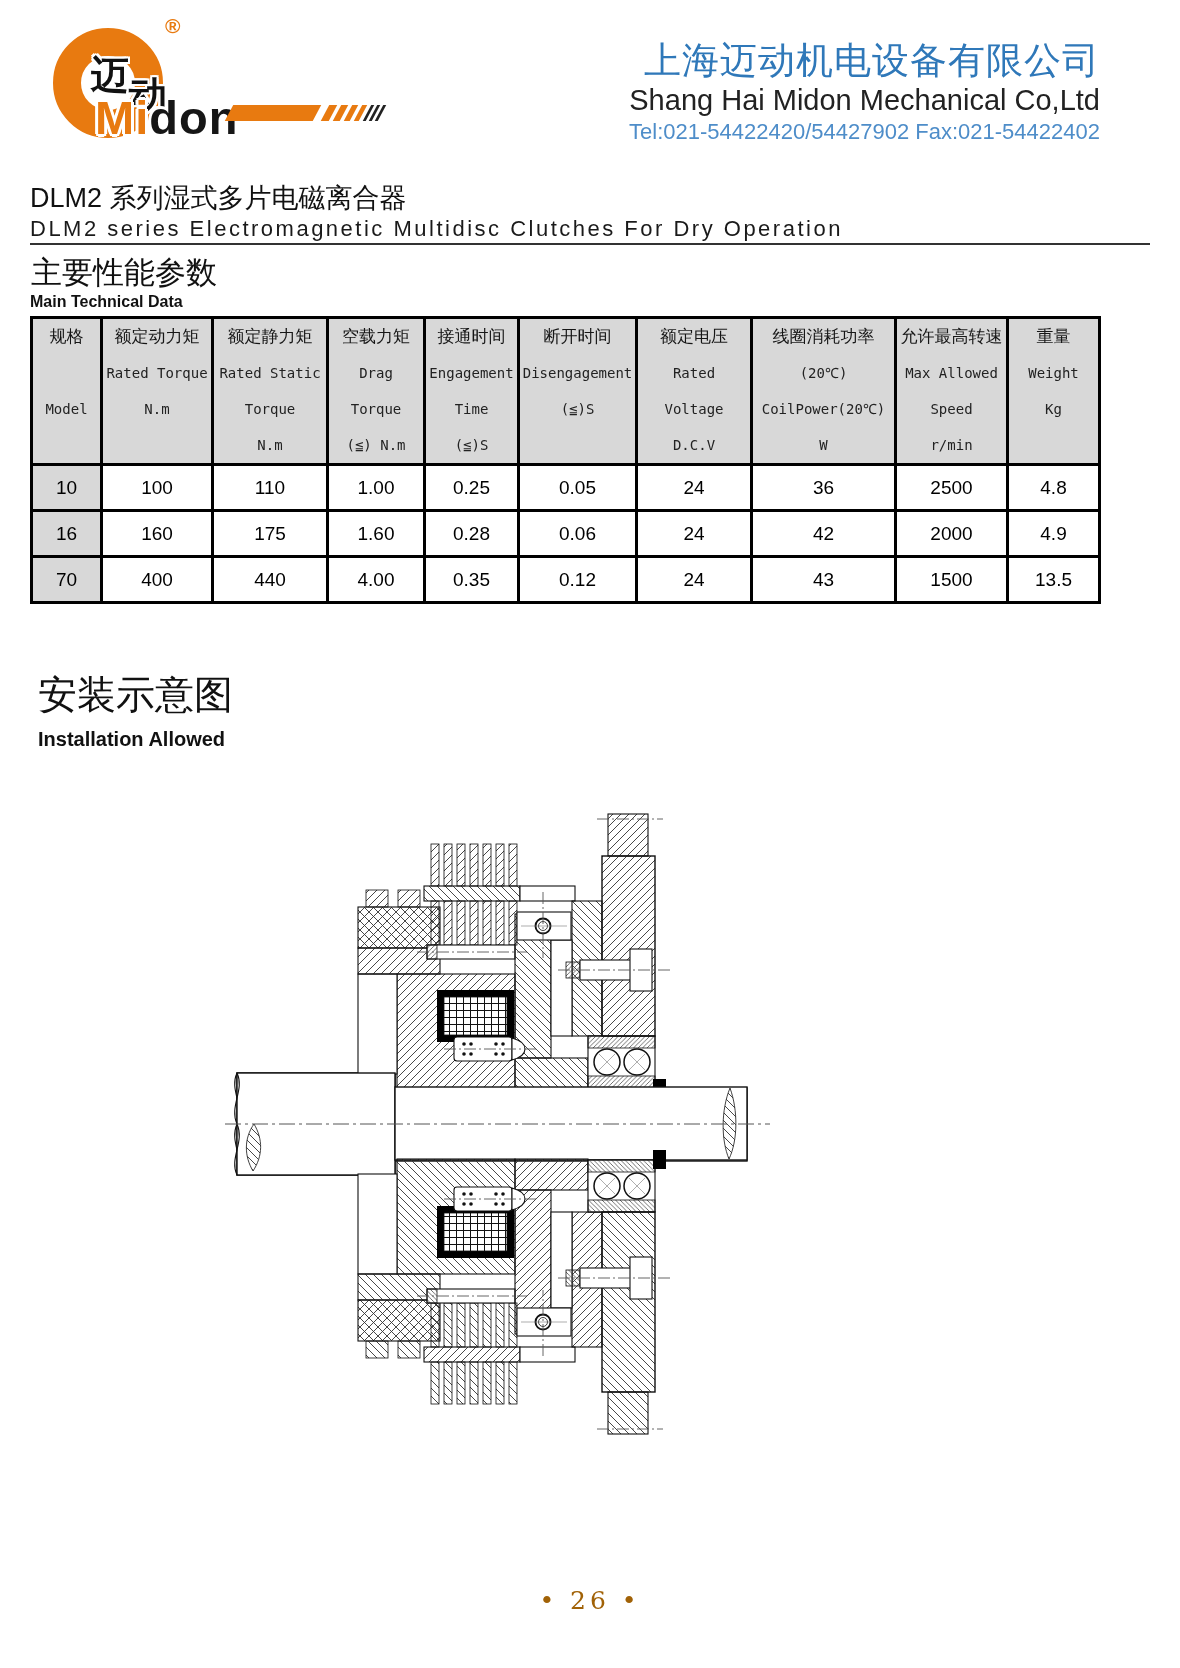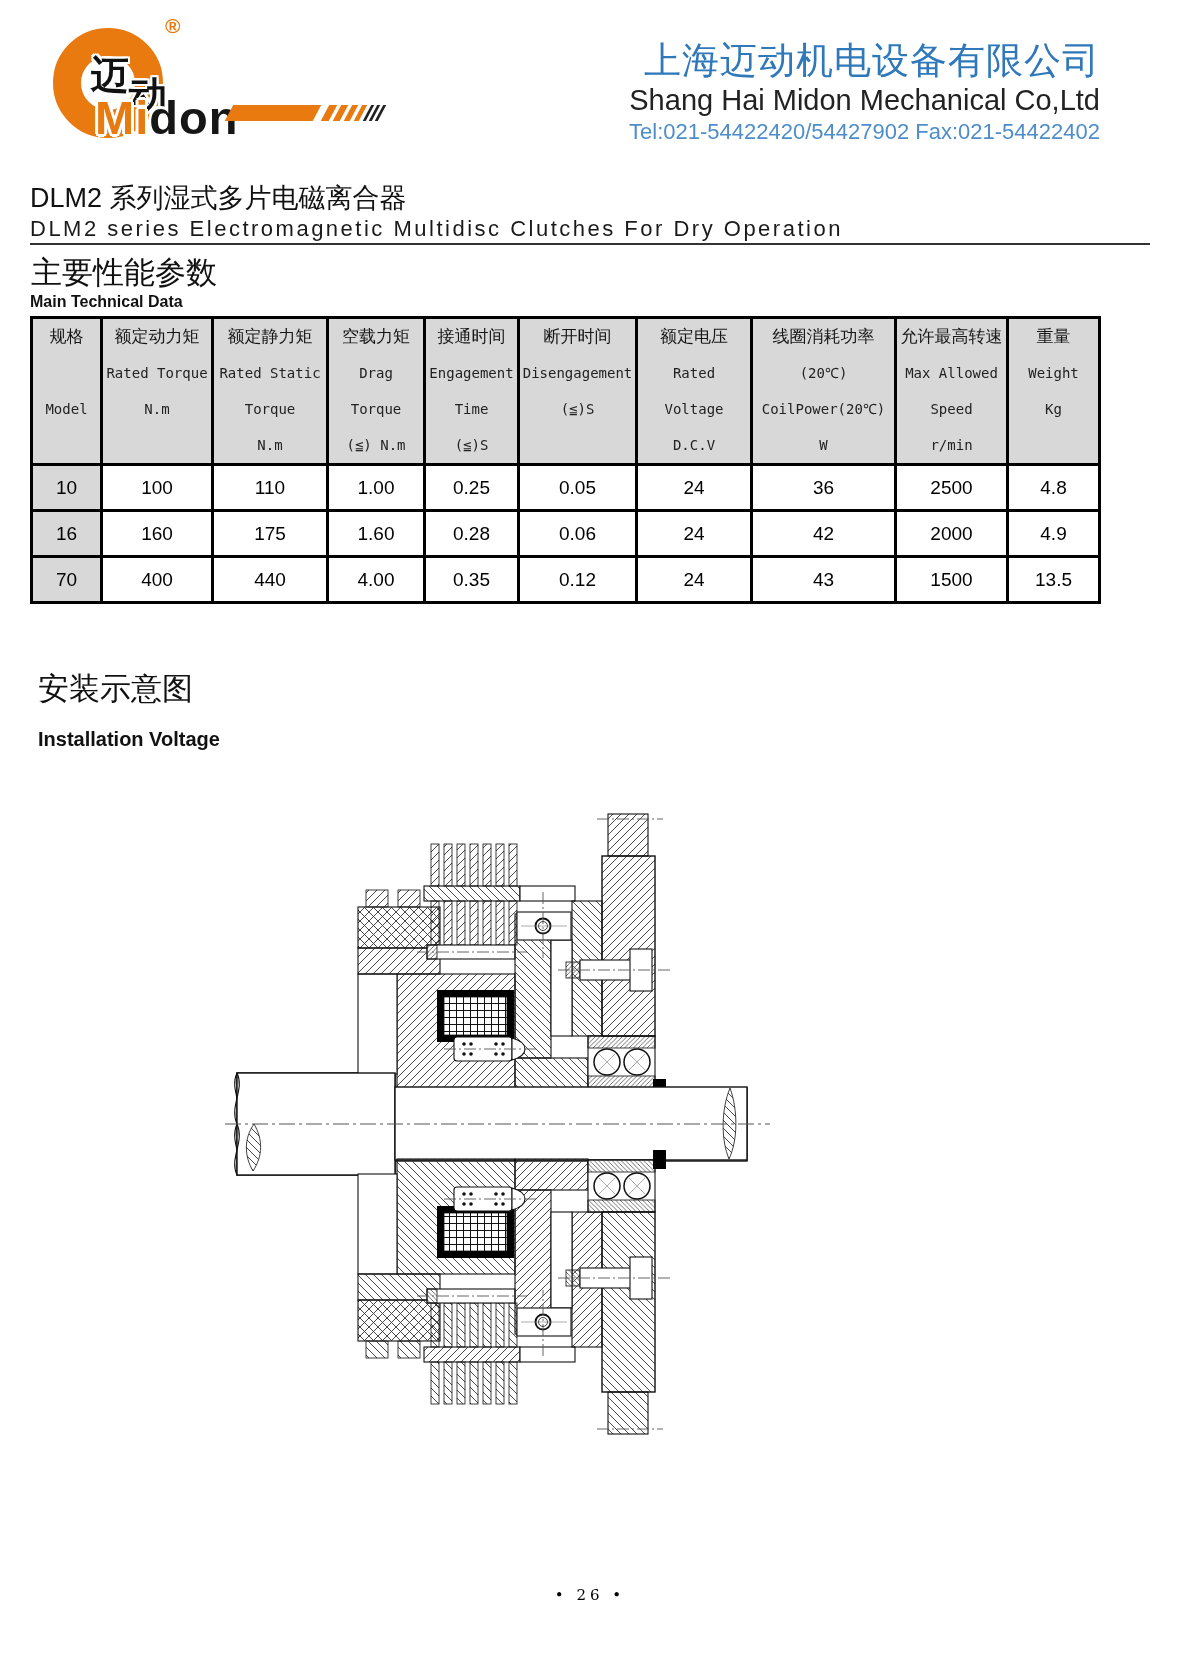--- a/index.html
+++ b/index.html
@@ -24,21 +24,21 @@
   .co-cn { font-size:37px; color:#2f78b9; letter-spacing:1px; line-height:42px; }
   .co-en { font-size:29px; color:#222; line-height:36px; }
   .co-tel { font-size:22px; color:#4e8dc9; line-height:28px; }
 
   
   .t-cn  { position:absolute; left:30px; top:180px; font-size:27px; color:#111; }
   .t-en  { position:absolute; left:30px; top:216px; font-size:22px; letter-spacing:2.5px; color:#1a1a1a; }
   .t-rule{ position:absolute; left:30px; top:243px; width:1120px; border-top:2px solid #333; }
   .s1-cn { position:absolute; left:31px; top:252px; font-size:31px; color:#111; }
   .s1-en { position:absolute; left:30px; top:293px; font-size:16px; font-weight:bold; color:#111; }
-  .s2-cn { position:absolute; left:38px; top:668px; font-size:31px; color:#111; }
+  .s2-cn { position:absolute; left:38px; top:668px; font-size:39px; color:#111; }
   .s2-en { position:absolute; left:38px; top:728px; font-size:20px; font-weight:bold; color:#111; }
 
   
   table.spec { position:absolute; left:30px; top:316px; border-collapse:collapse; table-layout:fixed; }
   .spec th, .spec td { border:3px solid #000; padding:0; text-align:center; vertical-align:middle; }
   .spec th { background:#d8d8d8; font-weight:normal; }
   .spec td.model { background:#d8d8d8; }
   .hl  { height:36px; line-height:36px; font-size:17px; white-space:nowrap; overflow:hidden; }
   .hl.mono { font-family:"DejaVu Sans Mono", monospace; font-size:14px; color:#222; }
   .spec td { height:46px; font-size:19px; color:#000; }
@@ -47,21 +47,21 @@
   .draw { position:absolute; left:225px; top:786px; }
   .s1  { stroke:#111; stroke-width:1.1; } .s08 { stroke:#111; stroke-width:0.8; }
   .s13 { stroke:#111; stroke-width:1.4; } .s15 { stroke:#111; stroke-width:1.5; }
   .s18 { stroke:#111; stroke-width:1.9; fill:#fff; }
   .dd  { stroke:#555; stroke-width:0.9; stroke-dasharray:12 3 2 3; }
   .cl  { stroke:#555; stroke-width:1; stroke-dasharray:16 4 3 4; }
   .thin{ stroke:#777; stroke-width:0.6; }
 
   
   .pageno { position:absolute; left:0; top:1586px; width:100%; text-align:center;
-            font-family:"DejaVu Serif", serif; font-size:15px; color:#000000; letter-spacing:4px; }
+            font-family:"DejaVu Serif", serif; font-size:25px; color:#a16207; letter-spacing:4px; }
 </style>
 </head>
 <body>
 
 <div class="logo">
   <div class="ring"></div>
   <div class="reg">®</div>
   <div class="cnchar cn1">迈</div>
   <div class="cnchar cn2">动</div>
   <div class="brand"><span class="mi">Mi</span><span class="don">don</span></div>
@@ -196,21 +196,21 @@
     <td>0.12</td>
     <td>24</td>
     <td>43</td>
     <td>1500</td>
     <td>13.5</td>
   </tr>
 </tbody>
   </table>
 
 <div class="s2-cn">安装示意图</div>
-<div class="s2-en">Installation Voltage</div>
+<div class="s2-en">Installation Allowed</div>
 
 <svg class="draw" width="545" height="660" viewBox="0 0 545 660">
   <defs>
     <pattern id="pa" patternUnits="userSpaceOnUse" width="8" height="8">
       <path d="M-2,2 L2,-2 M0,8 L8,0 M6,10 L10,6" stroke="#333" stroke-width="0.9" fill="none"></path>
     </pattern>
     <pattern id="pb" patternUnits="userSpaceOnUse" width="8" height="8">
       <path d="M-2,6 L2,10 M0,0 L8,8 M6,-2 L10,2" stroke="#333" stroke-width="0.9" fill="none"></path>
     </pattern>
     <pattern id="px" patternUnits="userSpaceOnUse" width="9" height="9">

